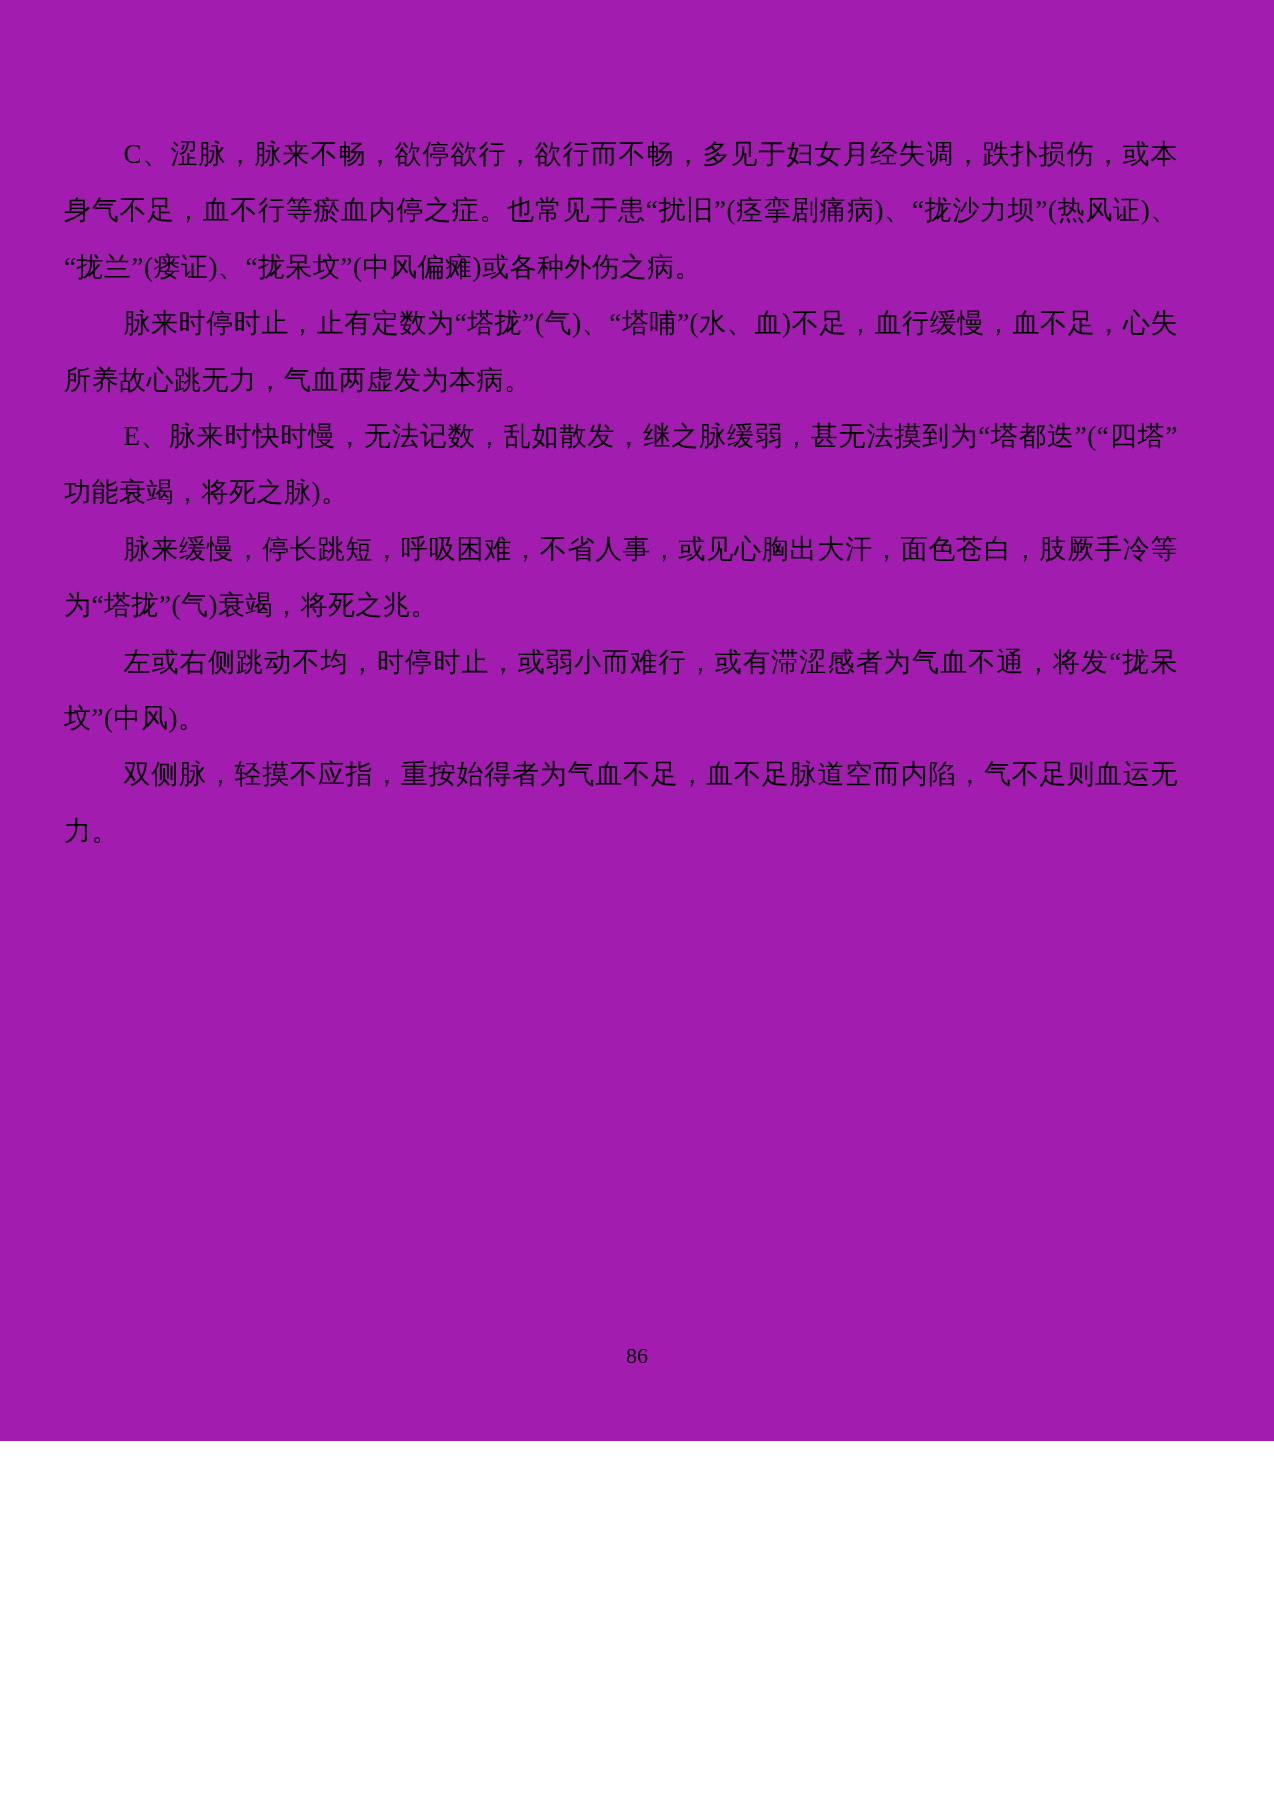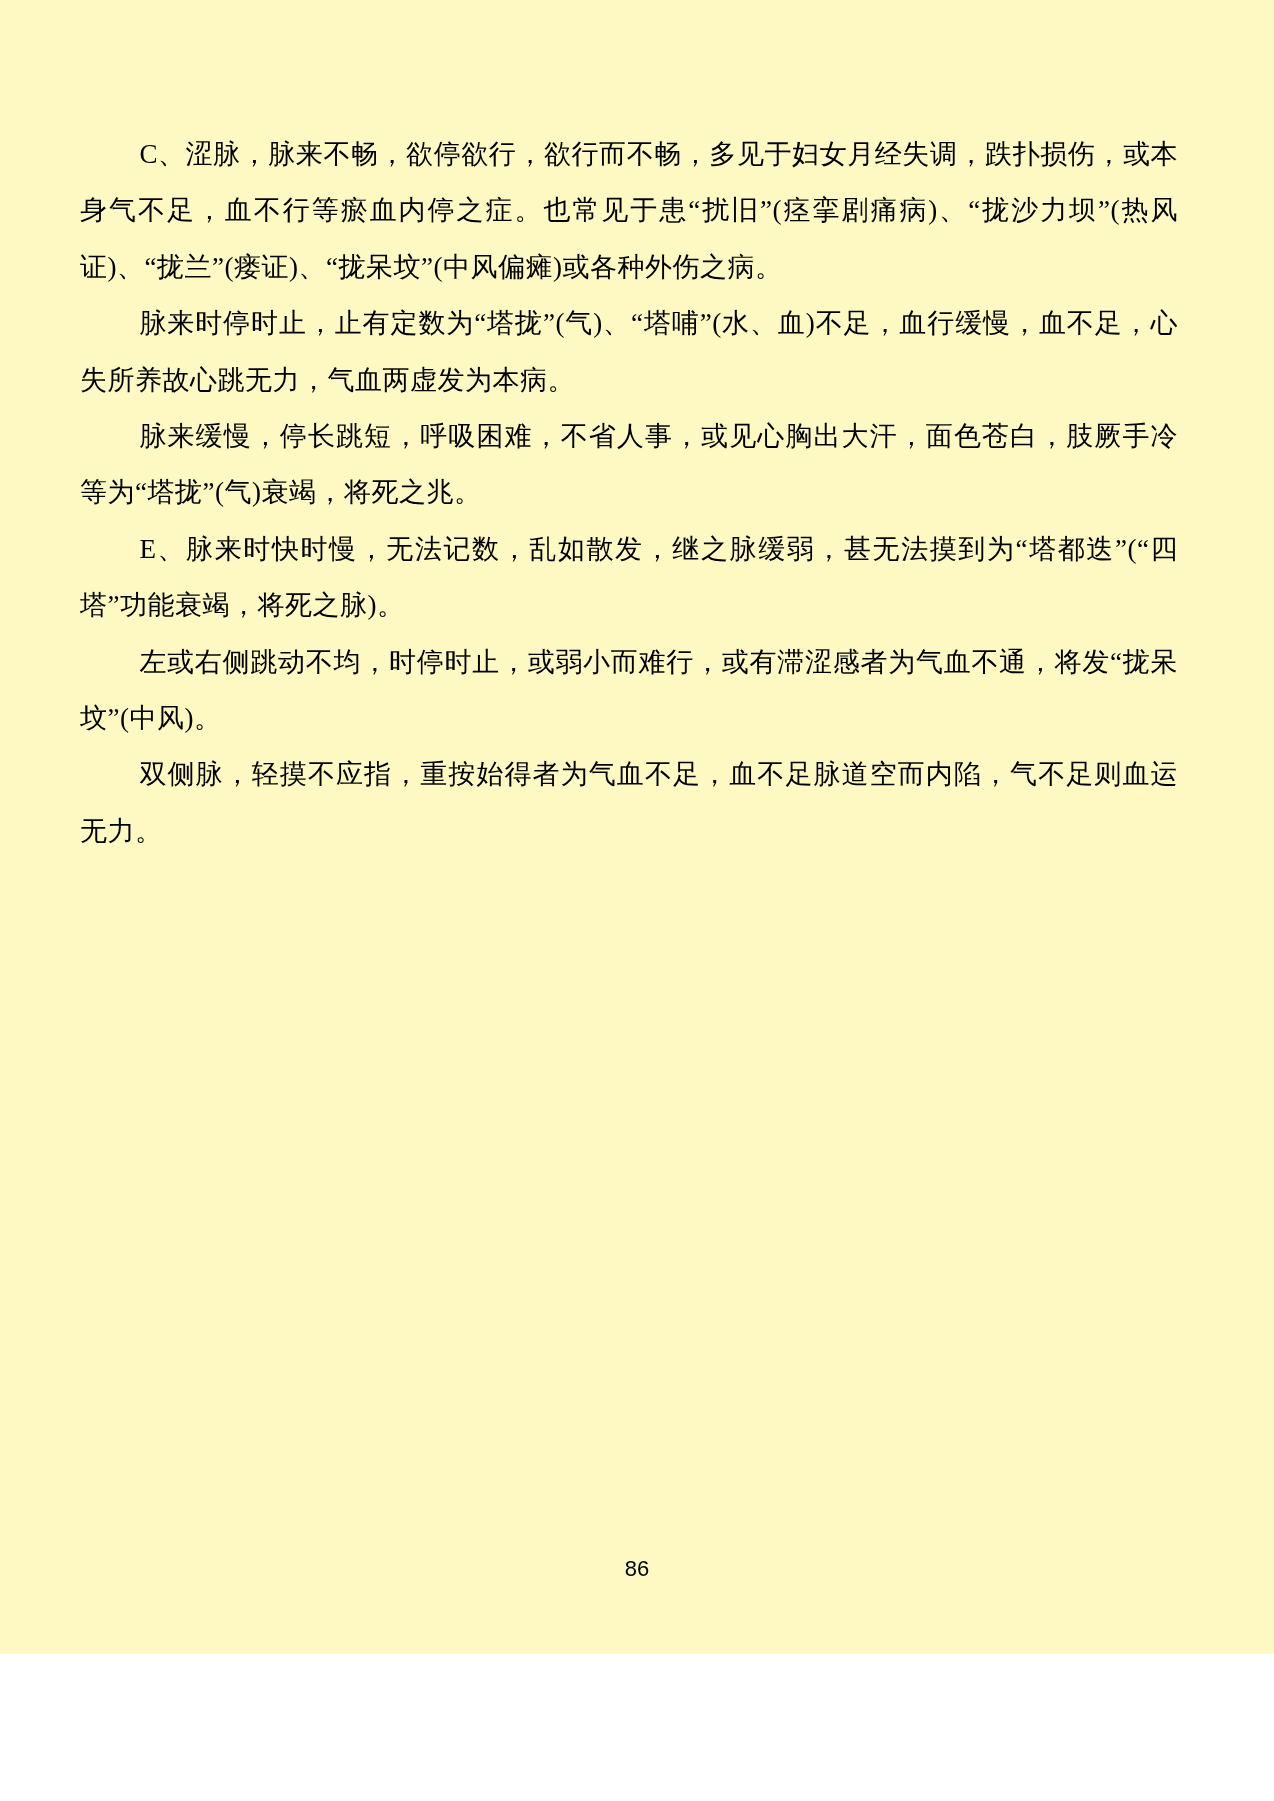--- a/index.html
+++ b/index.html
@@ -3,24 +3,24 @@
 <meta charset="utf-8">
 <style>
   html, body {
     margin: 0;
     padding: 0;
     background: #ffffff;
   }
   .page {
     position: relative;
     width: 1274px;
-    height: 1654px;
-    background: #fef9c3;
+    height: 1441px;
+    background: #a21caf;
     box-sizing: border-box;
-    padding: 126px 96px 0 80px;
+    padding: 126px 96px 0 64px;
     color: #000000;
     font-family: "Liberation Serif", "DejaVu Serif", serif;
     overflow: hidden;
   }
   .content {
     width: 100%;
   }
   .para {
     margin: 0;
     font-size: 27px;
@@ -30,31 +30,31 @@
     text-indent: 2.2em;
     letter-spacing: 0.5px;
     word-break: break-all;
   }
   .page-number {
     position: absolute;
     left: 0;
     bottom: 72px;
     width: 100%;
     text-align: center;
-    font-family: Liberation Sans, sans-serif;
+    font-family: Liberation Serif, serif;
     font-size: 22px;
     color: #000000;
   }
 </style>
 </head>
 <body>
 
 <div class="page">
   <div class="content">
     <p class="para">C、涩脉，脉来不畅，欲停欲行，欲行而不畅，多见于妇女月经失调，跌扑损伤，或本身气不足，血不行等瘀血内停之症。也常见于患“扰旧”(痉挛剧痛病)、“拢沙力坝”(热风证)、“拢兰”(瘘证)、“拢呆坟”(中风偏瘫)或各种外伤之病。</p>
     <p class="para">脉来时停时止，止有定数为“塔拢”(气)、“塔哺”(水、血)不足，血行缓慢，血不足，心失所养故心跳无力，气血两虚发为本病。</p>
+    <p class="para">E、脉来时快时慢，无法记数，乱如散发，继之脉缓弱，甚无法摸到为“塔都迭”(“四塔”功能衰竭，将死之脉)。</p>
     <p class="para">脉来缓慢，停长跳短，呼吸困难，不省人事，或见心胸出大汗，面色苍白，肢厥手冷等为“塔拢”(气)衰竭，将死之兆。</p>
-    <p class="para">E、脉来时快时慢，无法记数，乱如散发，继之脉缓弱，甚无法摸到为“塔都迭”(“四塔”功能衰竭，将死之脉)。</p>
     <p class="para">左或右侧跳动不均，时停时止，或弱小而难行，或有滞涩感者为气血不通，将发“拢呆坟”(中风)。</p>
     <p class="para">双侧脉，轻摸不应指，重按始得者为气血不足，血不足脉道空而内陷，气不足则血运无力。</p>
   </div>
   <div class="page-number">86</div>
 </div>
 
 </body></html>

